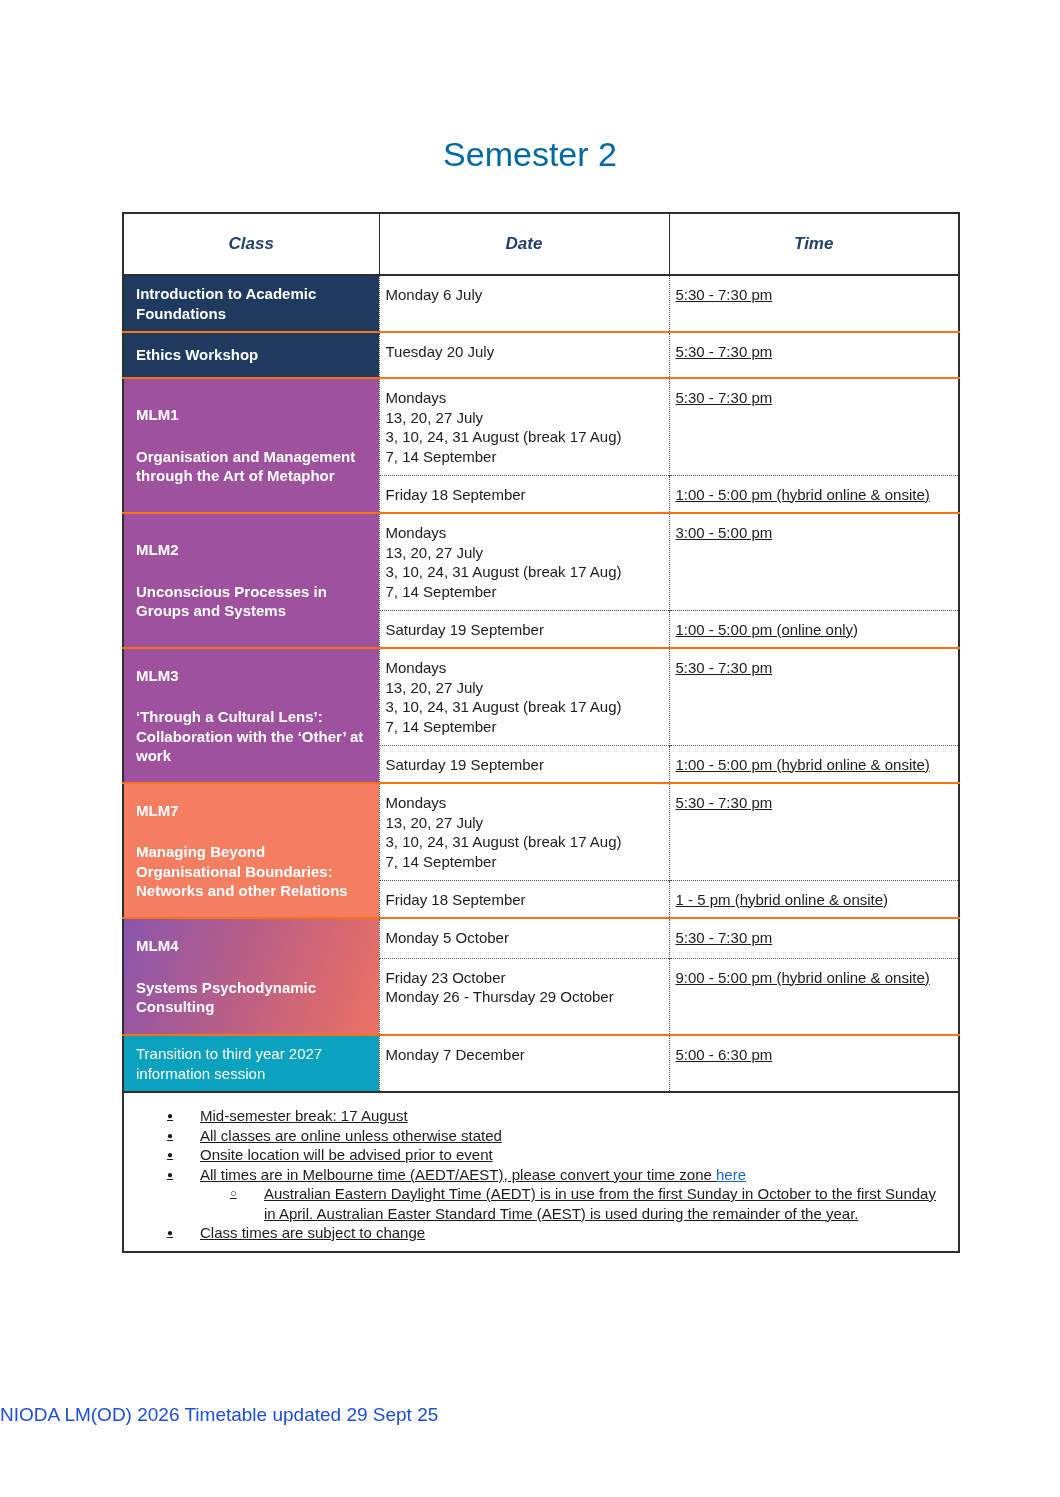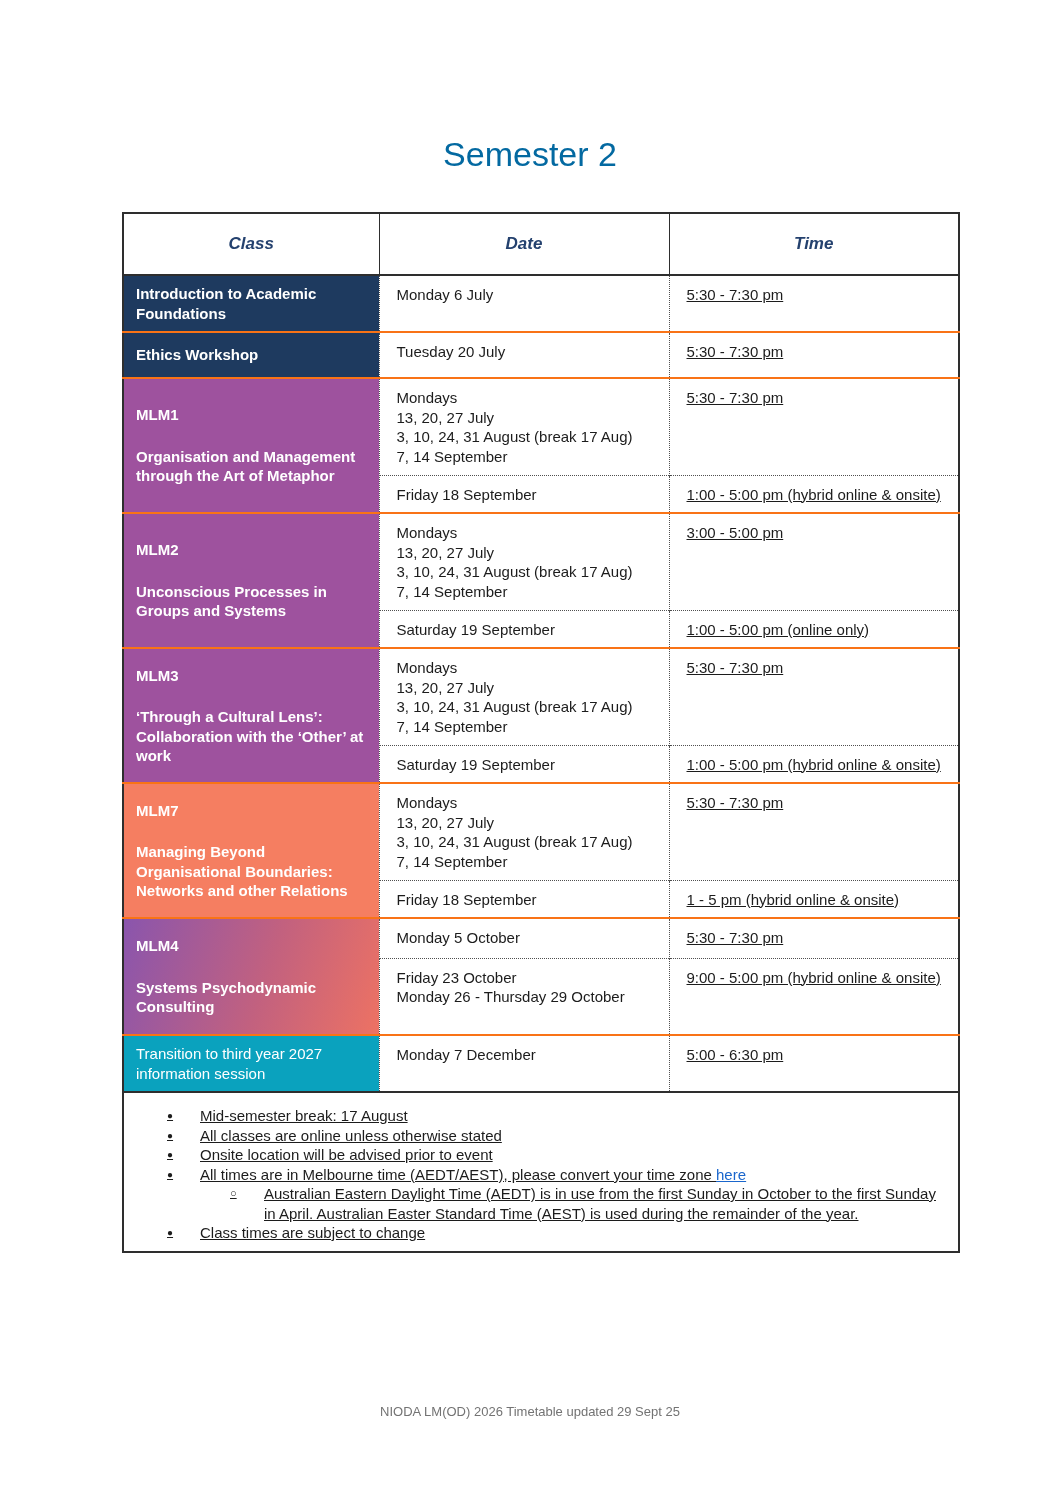--- a/index.html
+++ b/index.html
@@ -37,33 +37,33 @@
   .bg-navy { background:#1e3a5f; }
   .bg-purple { background:#9e529e; }
   .bg-coral { background:#f57e61; }
   .bg-grad { background:linear-gradient(108deg,#8a55ad 0%,#c2617f 55%,#ed7263 100%); }
   .bg-teal { background:#0aa2be; }
   .cname, .code, .sub { font-weight:700; line-height:19.5px; }
   .cname.light { font-weight:400; }
   .sub { margin-top:22px; }
   .ml { white-space:pre-line; }
   td.dt, td.tm {
-    vertical-align:top; padding:9px 10px 6px 17px;
+    vertical-align:top; padding:9px 10px 6px 6px;
     line-height:19.5px; color:#1c1c1c; background:#fff;
   }
   tr.notes-row td { vertical-align:top; padding:13px 12px 8px 0; height:150px; background:#fff; }
   .note { display:flex; padding-left:43px; line-height:19.5px; font-size:15px; }
   .note .marker { width:33px; flex:0 0 33px; font-size:10px; line-height:19.5px; text-align:left; }
   .note.subnote { padding-left:106px; }
   .note.subnote .marker { width:34px; flex:0 0 34px; font-size:11px; }
   .note .txt { flex:1 1 auto; }
   a.link { color:#1a66cc; text-decoration:underline; cursor:pointer; }
   .footer {
     position:absolute; top:1404px; left:0; width:100%;
-    text-align:center; font-size:13px; color:#737373;
+    text-align:left; font-size:19px; color:#1d4ed8;
   }
 </style>
 </head>
 <body>
 
 <div class="page-title">Semester 2</div>
 
 <div class="tt-wrap">
 <table class="tt">
   <colgroup>

